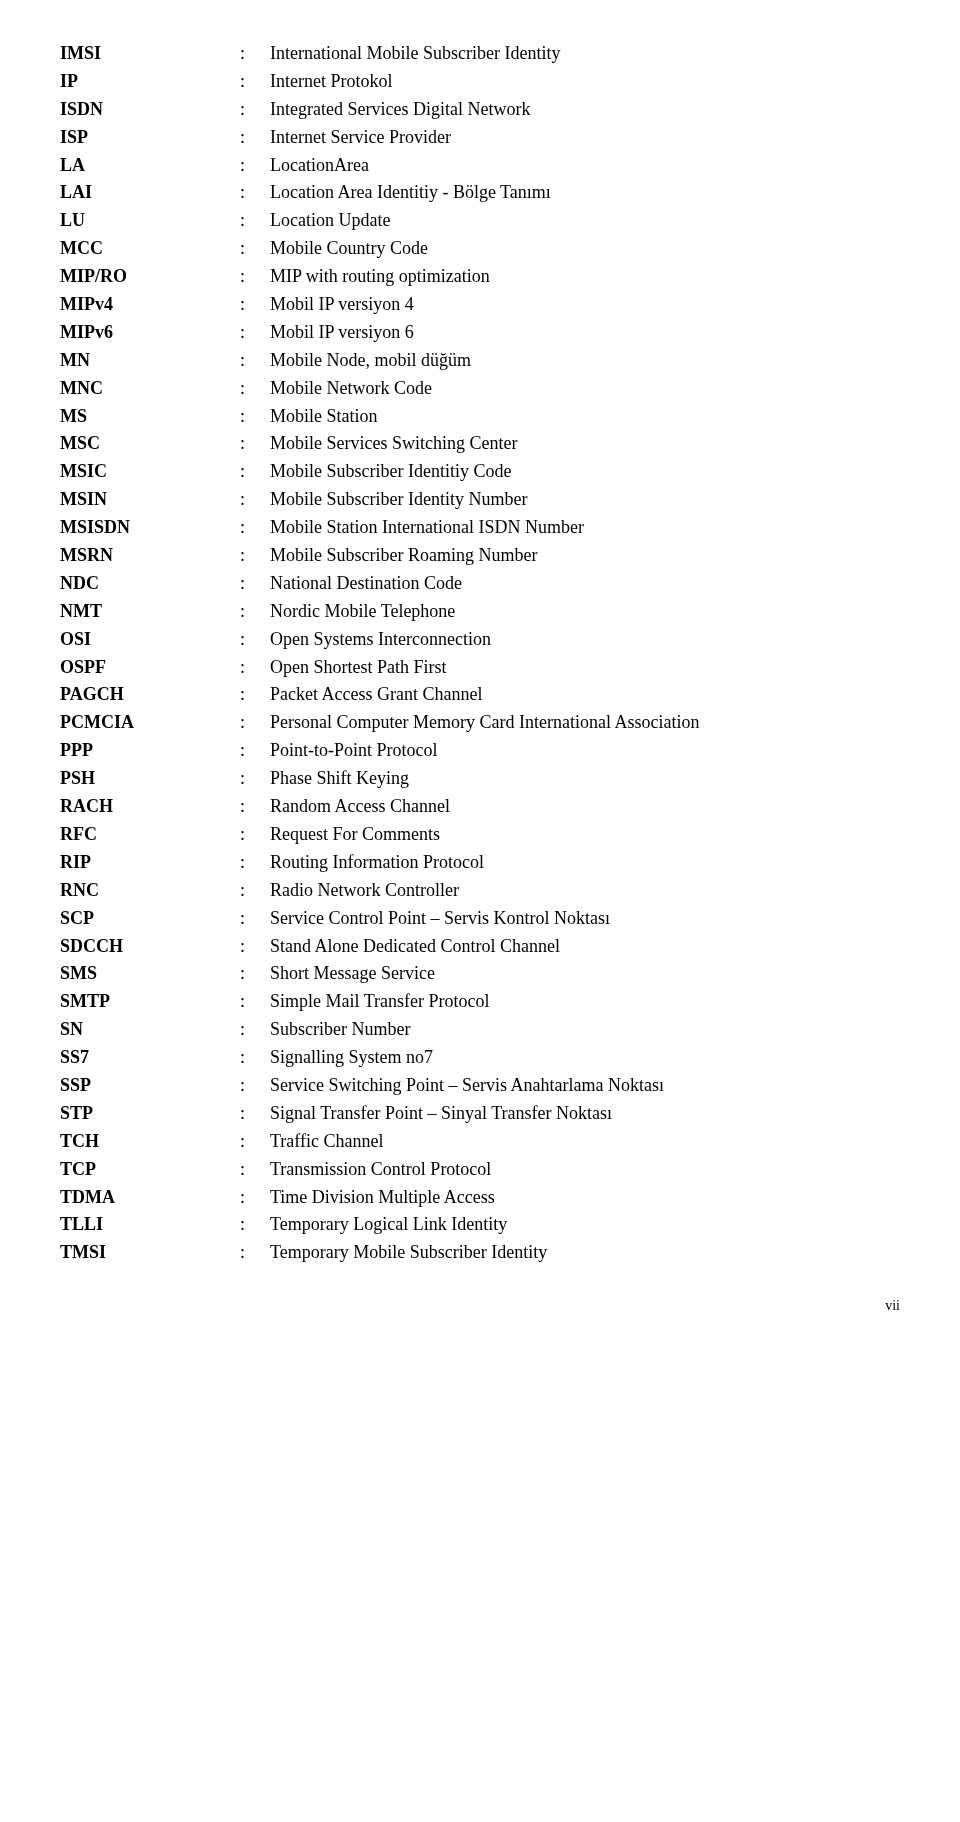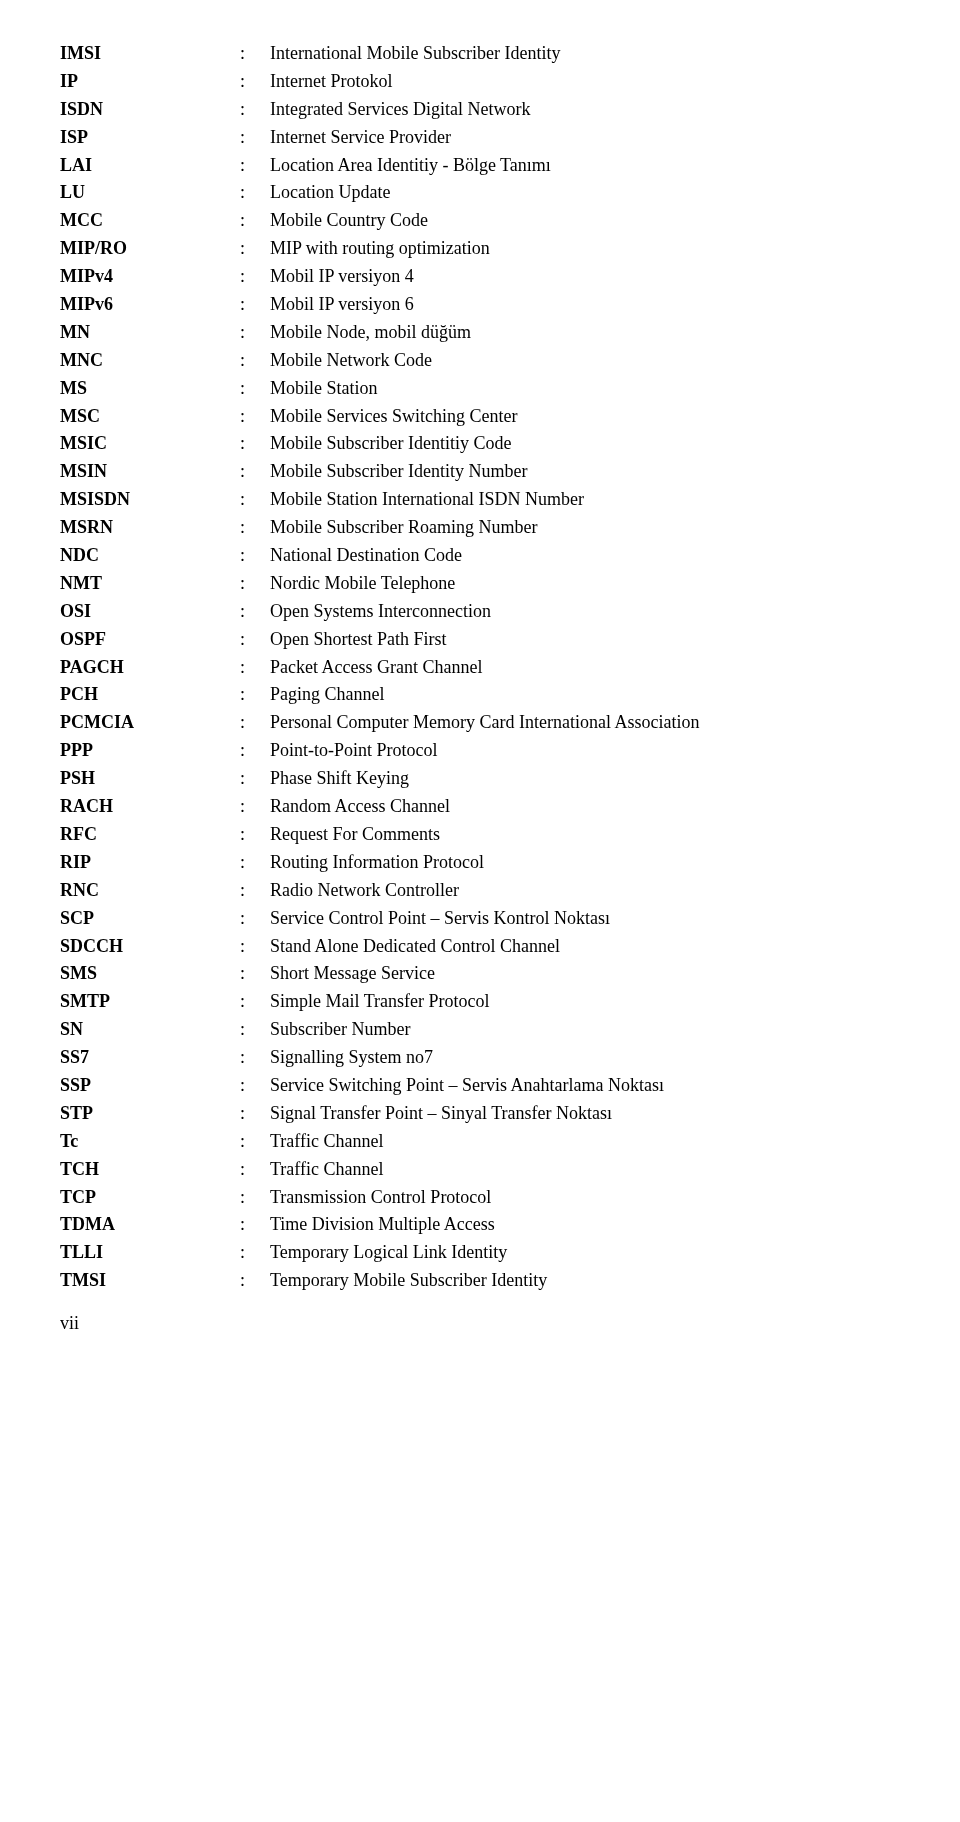--- a/index.html
+++ b/index.html
@@ -35,23 +35,23 @@
       vertical-align: top;
       white-space: nowrap;
       padding-right: 10px;
       width: 30px;
     }
     .acronym-table td.definition {
       vertical-align: top;
       margin-left: 6px;
     }
     .page-number {
-      text-align: left;
-      margin-top: 18px;
-      font-size: 18px;
+      text-align: right;
+      margin-top: 31px;
+      font-size: 14px;
     }
   </style>
 </head>
 <body>
 
 <table class="acronym-table">
   <tbody id="table-body">
   <tr>
         <td class="abbr">IMSI</td>
         <td class="colon">:</td>
@@ -66,20 +66,25 @@
         <td class="abbr">ISDN</td>
         <td class="colon">:</td>
         <td class="definition">Integrated Services Digital Network</td>
       </tr>
       <tr>
         <td class="abbr">ISP</td>
         <td class="colon">:</td>
         <td class="definition">Internet Service Provider</td>
       </tr>
       <tr>
+        <td class="abbr">LA</td>
+        <td class="colon">:</td>
+        <td class="definition">LocationArea</td>
+      </tr>
+      <tr>
         <td class="abbr">LAI</td>
         <td class="colon">:</td>
         <td class="definition">Location Area Identitiy -  Bölge Tanımı</td>
       </tr>
       <tr>
         <td class="abbr">LU</td>
         <td class="colon">:</td>
         <td class="definition">Location Update</td>
       </tr>
       <tr>
@@ -161,25 +166,20 @@
         <td class="abbr">OSPF</td>
         <td class="colon">:</td>
         <td class="definition">Open Shortest Path First</td>
       </tr>
       <tr>
         <td class="abbr">PAGCH</td>
         <td class="colon">:</td>
         <td class="definition">Packet Access Grant Channel</td>
       </tr>
       <tr>
-        <td class="abbr">PCH</td>
-        <td class="colon">:</td>
-        <td class="definition">Paging Channel</td>
-      </tr>
-      <tr>
         <td class="abbr">PCMCIA</td>
         <td class="colon">:</td>
         <td class="definition">Personal Computer Memory Card International Association</td>
       </tr>
       <tr>
         <td class="abbr">PPP</td>
         <td class="colon">:</td>
         <td class="definition">Point-to-Point Protocol</td>
       </tr>
       <tr>
@@ -239,25 +239,20 @@
       </tr>
       <tr>
         <td class="abbr">SSP</td>
         <td class="colon">:</td>
         <td class="definition">Service Switching Point – Servis Anahtarlama Noktası</td>
       </tr>
       <tr>
         <td class="abbr">STP</td>
         <td class="colon">:</td>
         <td class="definition">Signal Transfer Point – Sinyal Transfer Noktası</td>
-      </tr>
-      <tr>
-        <td class="abbr">Tc</td>
-        <td class="colon">:</td>
-        <td class="definition">Traffic Channel</td>
       </tr>
       <tr>
         <td class="abbr">TCH</td>
         <td class="colon">:</td>
         <td class="definition">Traffic Channel</td>
       </tr>
       <tr>
         <td class="abbr">TCP</td>
         <td class="colon">:</td>
         <td class="definition">Transmission Control Protocol</td>

